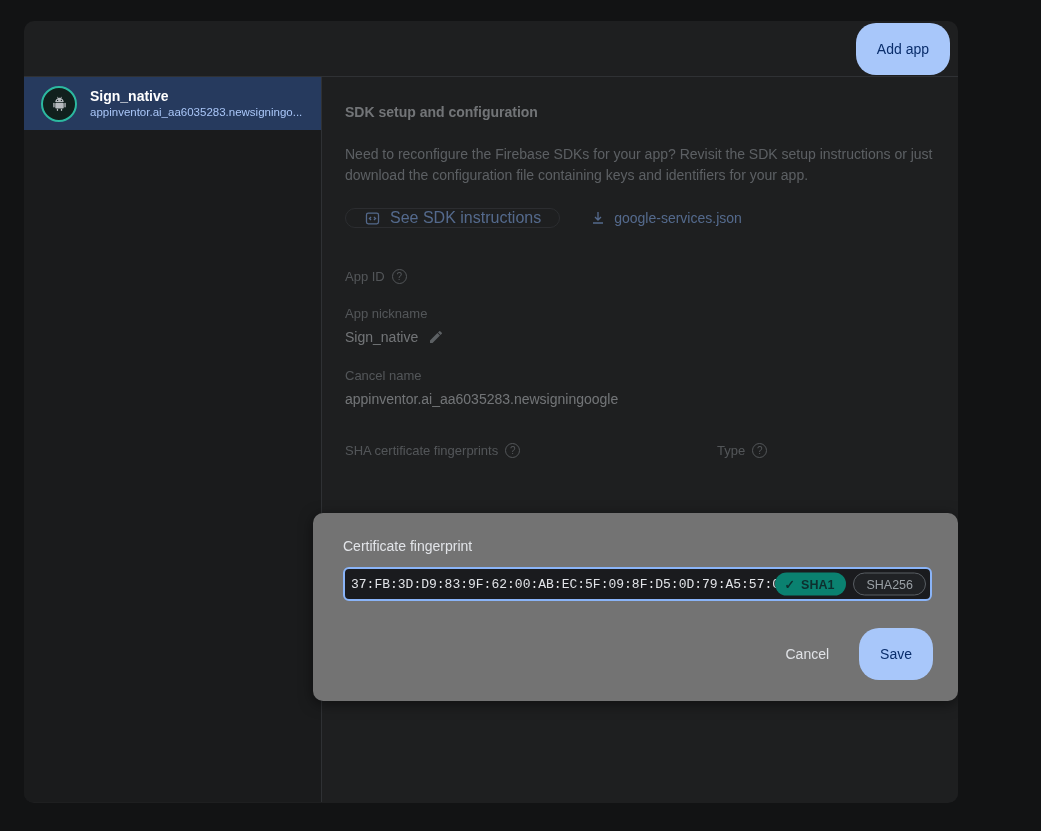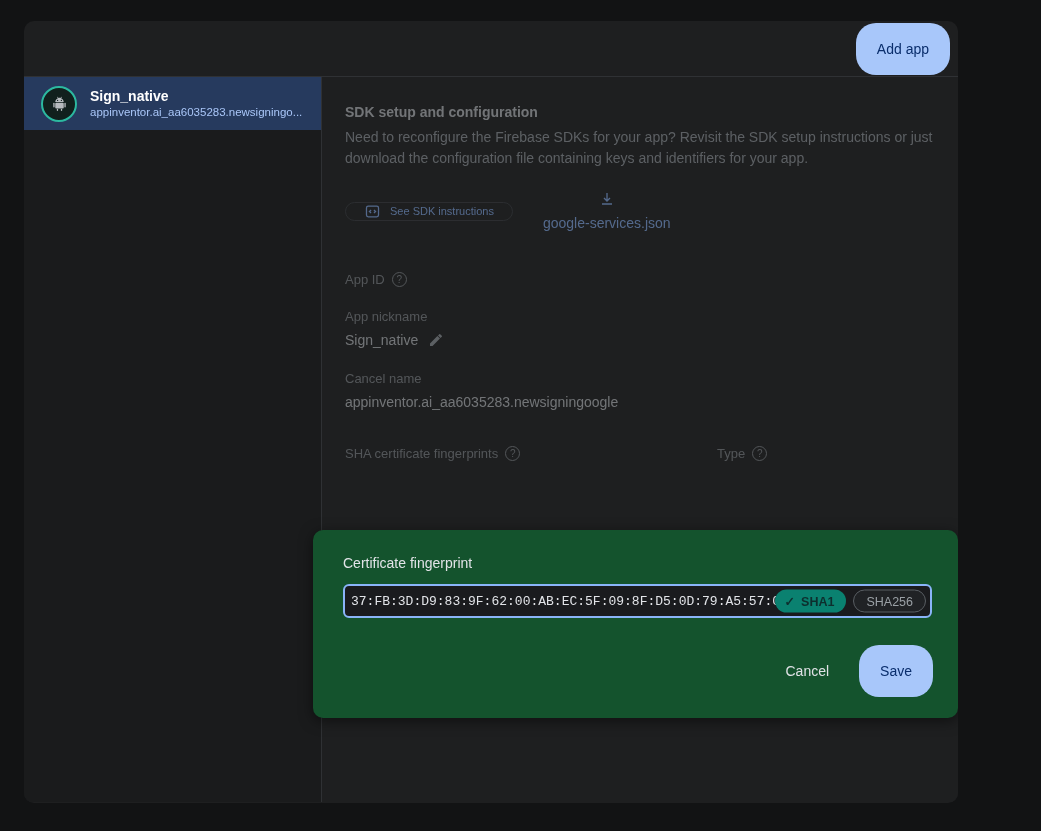--- a/index.html
+++ b/index.html
@@ -26,46 +26,46 @@
                      align-items:center; justify-content:center; }
   .app-texts { min-width:0; }
   .app-name { font-size:14px; font-weight:700; color:#ffffff; line-height:18px; }
   .app-pkg { font-size:11.5px; color:#a9c6f8; line-height:15px; white-space:nowrap;
              overflow:hidden; text-overflow:ellipsis; max-width:218px; }
 
   
   .main { flex:1; position:relative; background:#1e1f20; }
   .dim-section { opacity:.5; padding:27px 24px 0 23px; }
   .sec-title { font-size:14px; font-weight:700; color:#c5c9cd; }
-  .sec-desc { margin-top:7px; font-size:14px; line-height:21px; color:#9aa0a6; max-width:588px; }
+  .sec-desc { margin-top:24px; font-size:14px; line-height:21px; color:#9aa0a6; max-width:588px; }
   .sdk-row { margin-top:22px; display:flex; align-items:center; gap:30px; }
   .btn-outline-blue { display:inline-flex; align-items:center; gap:9px; border:1px solid #3a3d41;
                       background:transparent; color:#8ab4f8; border-radius:20px; padding:0 18px;
-                      font-size:11px; font-weight:500; font-family:inherit; cursor:pointer; }
+                      font-size:16px; font-weight:500; font-family:inherit; cursor:pointer; }
   .link-blue { display:inline-flex; align-items:center; gap:8px; color:#8ab4f8;
-               font-size:14px; font-weight:500; cursor:pointer;flex-direction:column; }
+               font-size:14px; font-weight:500; cursor:pointer; }
 
   .field-label { font-size:13px; color:#878c91; display:flex; align-items:center; }
   .field-value { font-size:14px; color:#c5c9cd; display:flex; align-items:center; gap:10px; }
   .f-appid-l { margin-top:41px; }
   .f-appid-v { margin-top:10px; }
   .f-nick-l  { margin-top:22px; }
   .f-nick-v  { margin-top:8px; }
   .f-pkg-l   { margin-top:23px; }
   .f-pkg-v   { margin-top:8px; }
   .sha-row   { margin-top:36px; display:flex; }
   .sha-row .w1 { width:372px; }
 
   .help-icon { display:inline-flex; width:15px; height:15px; border:1.3px solid currentColor;
                border-radius:50%; font-size:10px; align-items:center; justify-content:center;
                margin-left:7px; cursor:pointer; flex:none; }
 
   
-  .cert-card { position:absolute; left:289px; top:509px; width:645px; height:188px;
-               background:#14532d; border-radius:10px; box-shadow:0 3px 14px rgba(0,0,0,.5); z-index:5; }
+  .cert-card { position:absolute; left:289px; top:492px; width:645px; height:188px;
+               background:#737373; border-radius:10px; box-shadow:0 3px 14px rgba(0,0,0,.5); z-index:5; }
   .cert-label { padding:25px 0 0 30px; font-size:14px; color:#e2e4e8; }
   .cert-input-wrap { position:relative; margin:13px 26px 0 30px; height:34px;
                      border:2px solid #8ab4f8; border-radius:6px; background:#1a1b1e;
                      display:flex; align-items:center; overflow:hidden; }
   .cert-input { flex:1; min-width:0; background:transparent; border:none; outline:none;
                 font-family:"Liberation Mono","DejaVu Sans Mono",monospace; font-size:13px;
                 color:#e2e4e8; padding-left:6px; white-space:nowrap; }
   .chip-group { position:absolute; right:4px; top:50%; transform:translateY(-50%);
                 display:flex; gap:7px; }
   .chip-sha1 { display:inline-flex; align-items:center; gap:6px; background:#0a8170;

